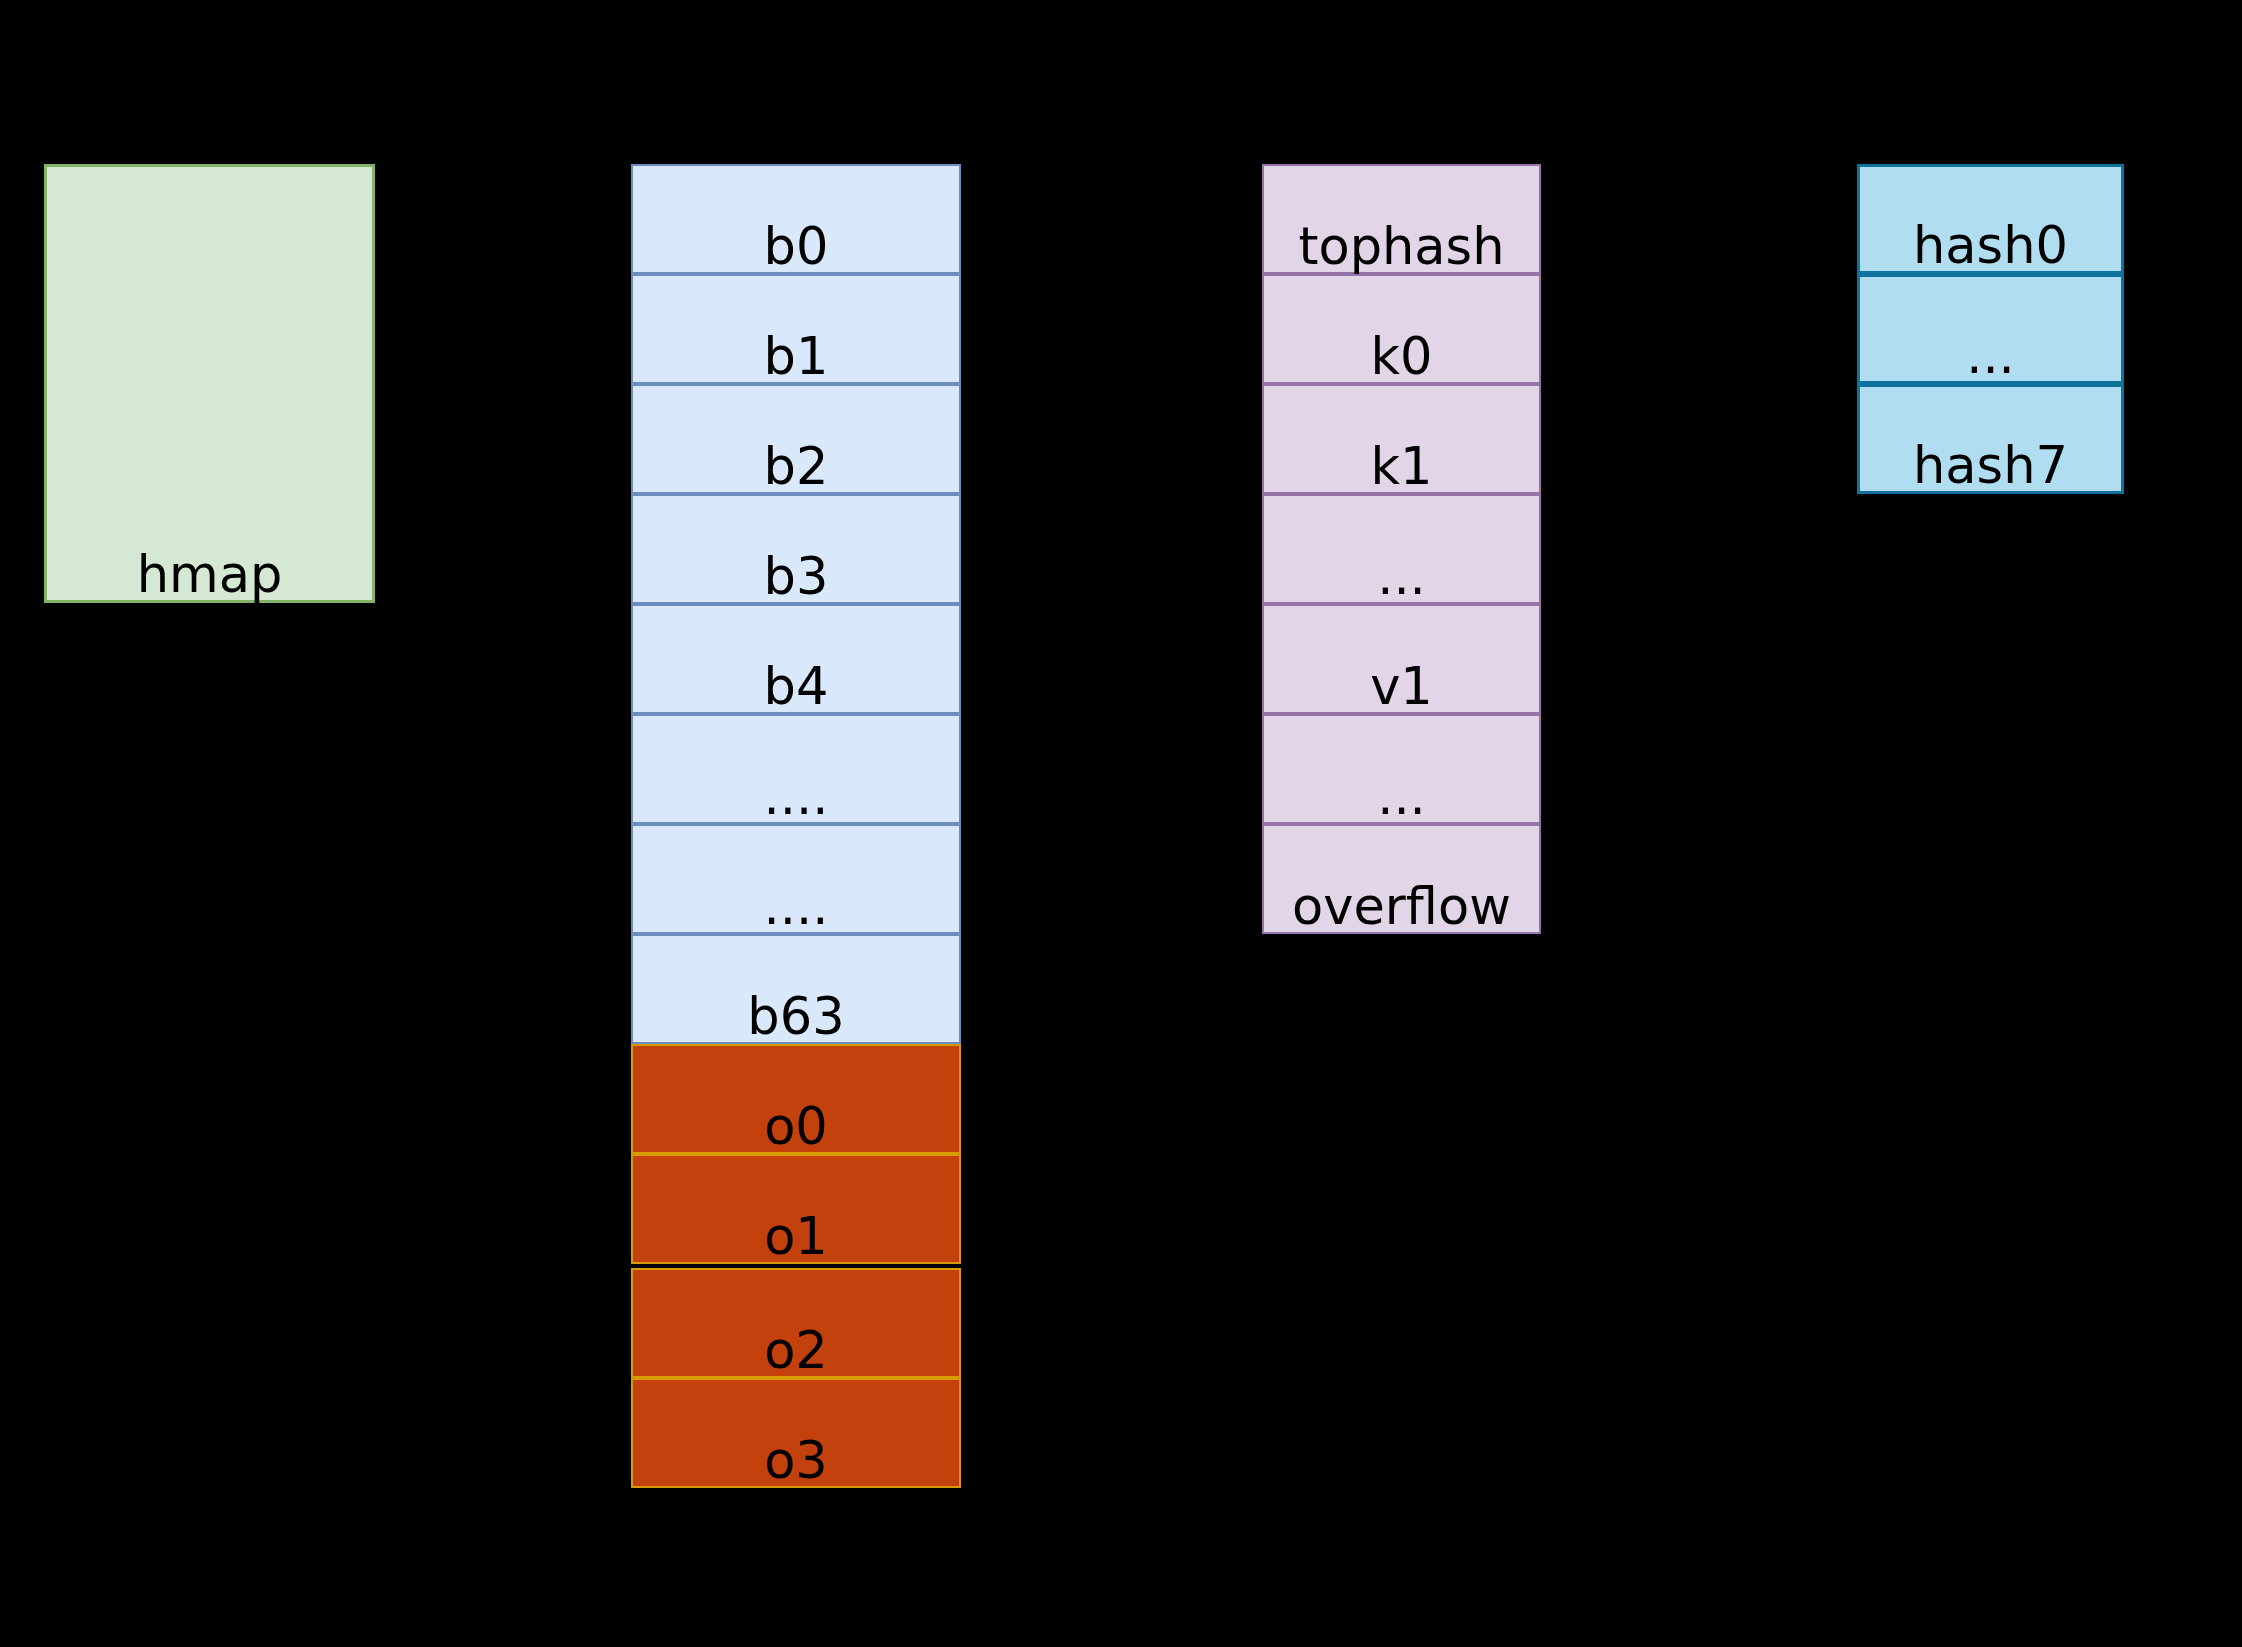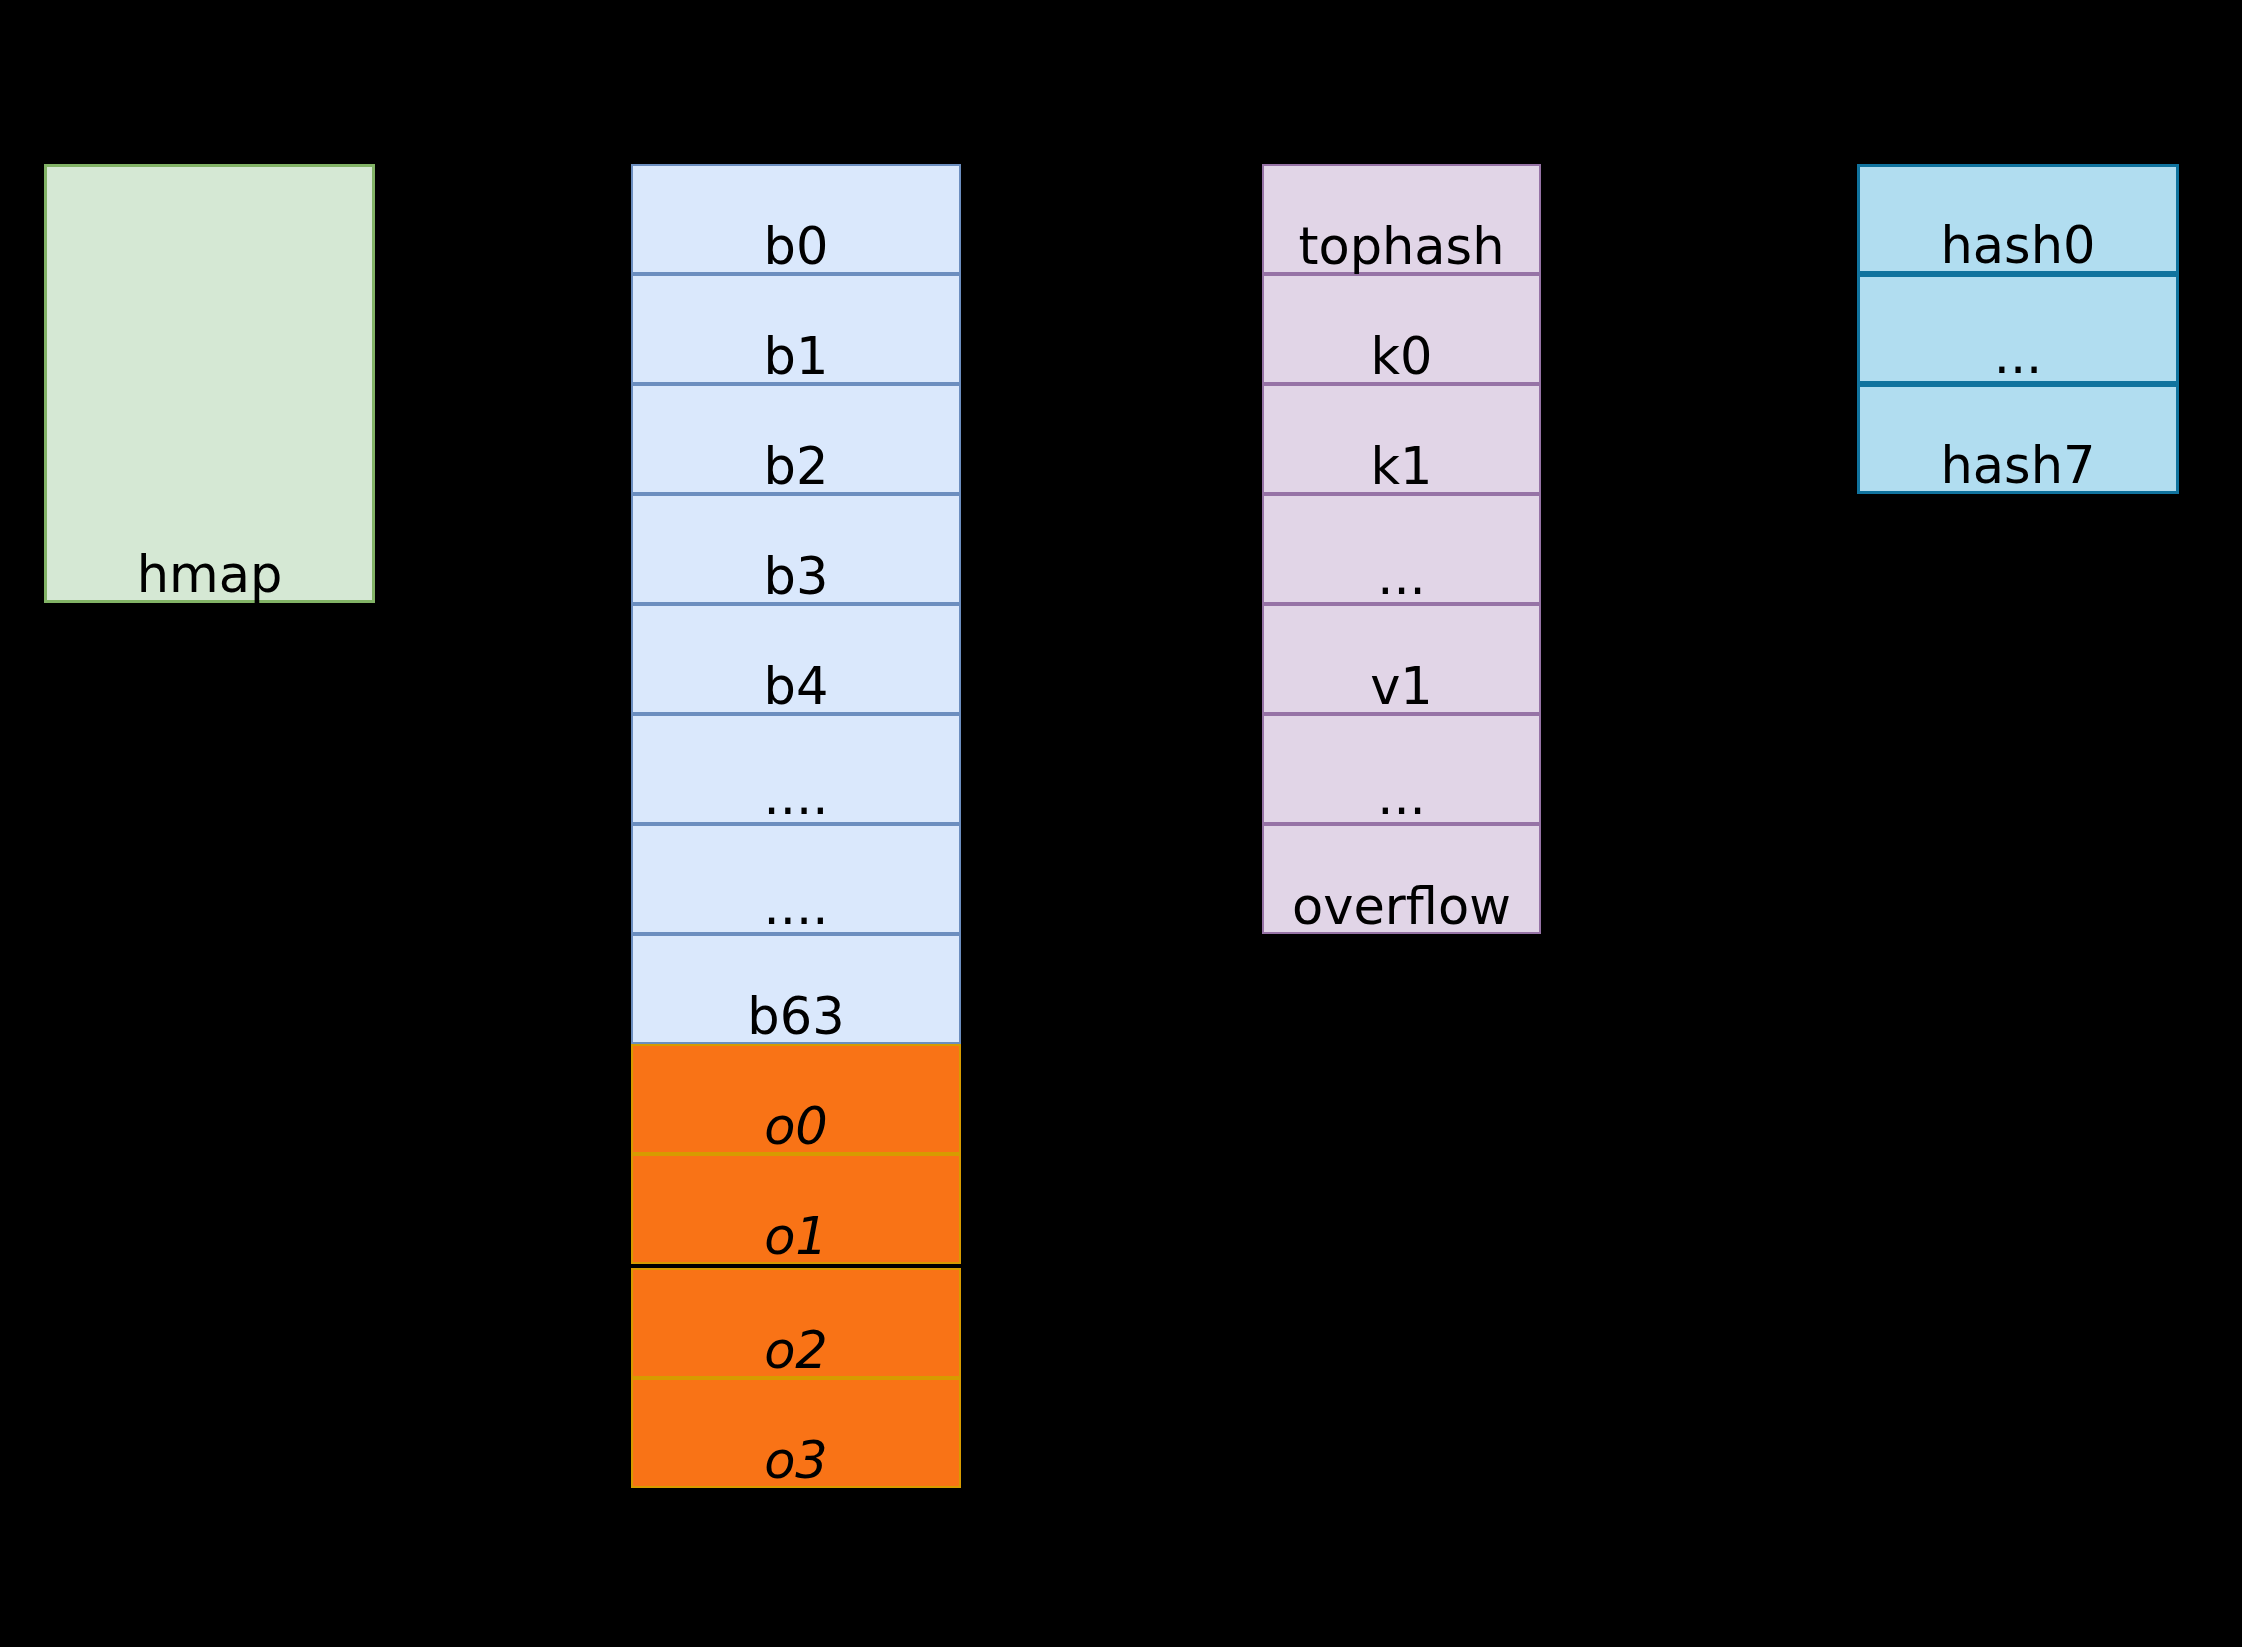--- a/index.html
+++ b/index.html
@@ -27,21 +27,21 @@
     align-items: flex-end;
     justify-content: center;
     font-size: 51px;
     line-height: 1;
     color: #000000;
     text-align: center;
   }
   .cell { height: 110px; width: 100%; }
   
   .cell-blue   { background: #DAE8FC; border: 2.7px solid #6C8EBF; }
-  .cell-orange { background: #f97316; border: 2.7px solid #D79B00; font-style: italic; }
+  .cell-orange { background: #c2410c; border: 2.7px solid #D79B00; }
   .cell-purple { background: #E1D5E7; border: 2.7px solid #9673A6; }
   .cell-cyan   { background: #B1DDF0; border: 3.7px solid #10739E; }
   .box-hmap  { background: #D5E8D4; border: 3.7px solid #82B366; width: 331px; height: 439px; }
   .box-extra { background: #FFF2CC; border: 3.7px solid #C8A43C; width: 331px; height: 164px; }
   
   .group-gap { margin-top: 4px; }
 </style>
 </head>
 <body>
 
@@ -109,21 +109,21 @@
         <span>v1</span>
       </div>
     <div class="cell cell-purple">
         <span>...</span>
       </div>
     <div class="cell cell-purple">
         <span>overflow</span>
       </div>
   </div>
 
-  <div class="col" style="left:1857px; top:164px; width:322px;">
+  <div class="col" style="left:1857px; top:164px; width:267px;">
     <div class="cell cell-cyan">
         <span>hash0</span>
       </div>
     <div class="cell cell-cyan">
         <span>...</span>
       </div>
     <div class="cell cell-cyan">
         <span>hash7</span>
       </div>
   </div>

